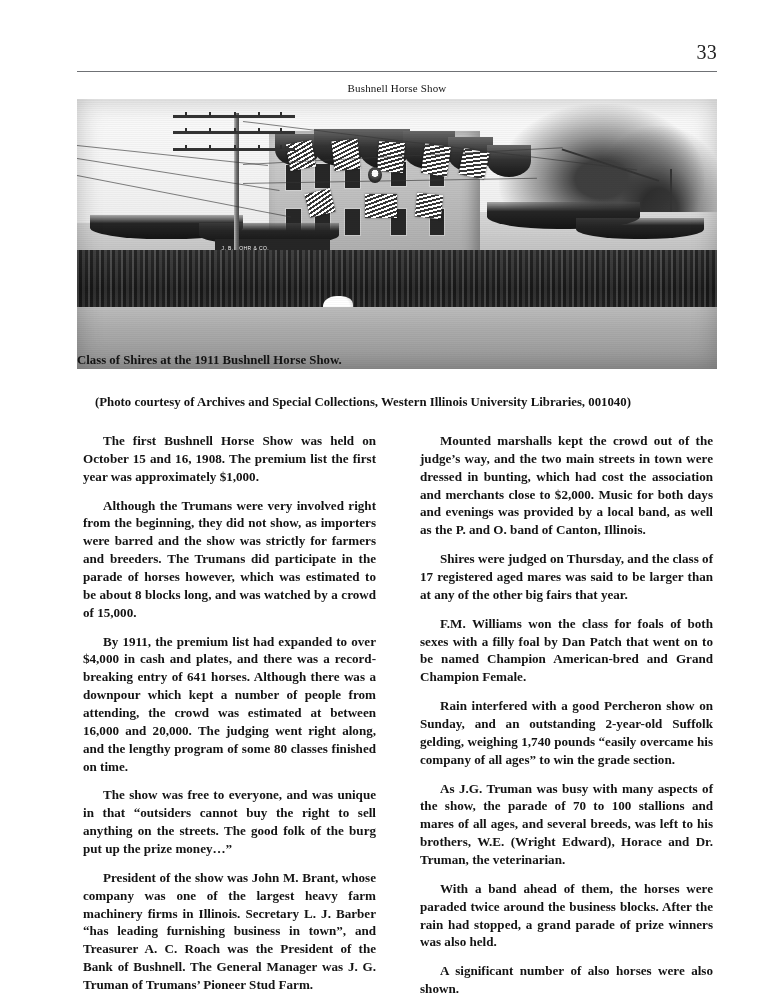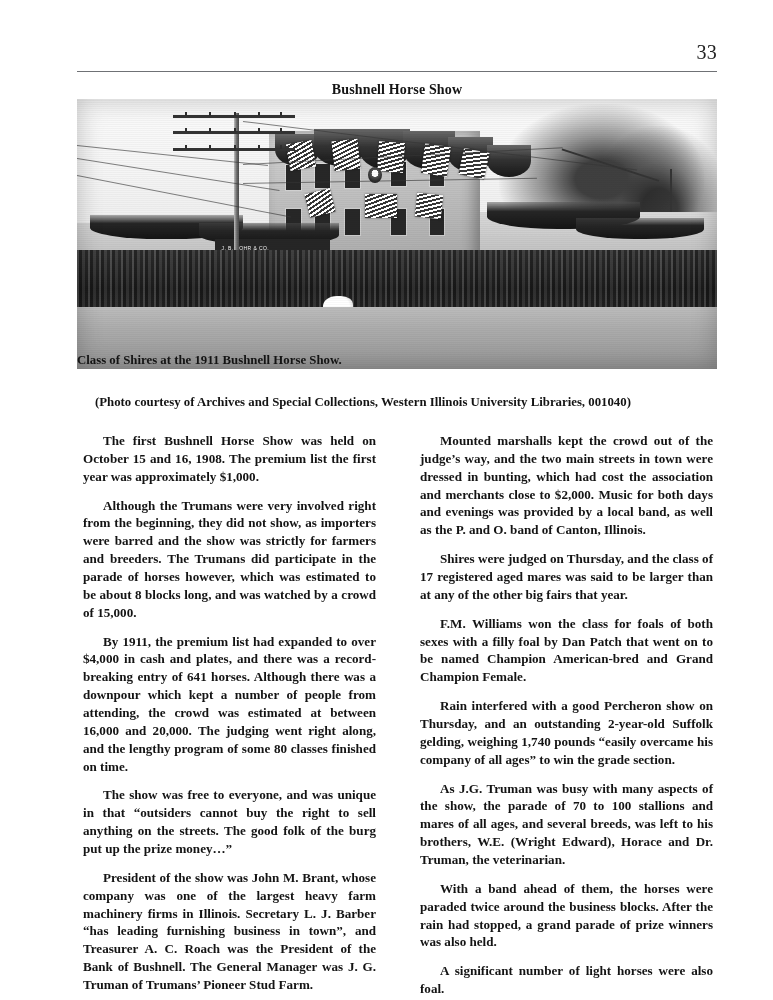--- a/index.html
+++ b/index.html
@@ -40,22 +40,22 @@
     line-height: 1;
   }
   .rule {
     margin-top: 9px;
     border-top: 1.4px solid #6f7175;
     width: 100%;
   }
   .running-title {
     margin-top: 10px;
     text-align: center;
-    font-size: 14px;
-    font-weight: bold;
+    font-size: 11px;
+    font-weight: normal;
     color: #141414;
     letter-spacing: .15px;
   }
 
   
   .photo-figure {
     position: absolute;
     left: 77px;
     top: 99px;
     width: 640px;
@@ -372,20 +372,20 @@
       <p>The first Bushnell Horse Show was held on October 15 and 16, 1908. The premium list the first year was approximately $1,000.</p>
       <p>Although the Trumans were very involved right from the beginning, they did not show, as importers were barred and the show was strictly for farmers and breeders. The Trumans did participate in the parade of horses however, which was estimated to be about 8 blocks long, and was watched by a crowd of 15,000.</p>
       <p>By 1911, the premium list had expanded to over $4,000 in cash and plates, and there was a record-breaking entry of 641 horses. Although there was a downpour which kept a number of people from attending, the crowd was estimated at between 16,000 and 20,000. The judging went right along, and the lengthy program of some 80 classes finished on time.</p>
       <p>The show was free to everyone, and was unique in that “outsiders cannot buy the right to sell anything on the streets. The good folk of the burg put up the prize money…”</p>
       <p>President of the show was John M. Brant, whose company was one of the largest heavy farm machinery firms in Illinois. Secretary L. J. Barber “has leading furnishing business in town”, and Treasurer A. C. Roach was the President of the Bank of Bushnell. The General Manager was J. G. Truman of Trumans’ Pioneer Stud Farm.</p>
     </div>
     <div class="col">
       <p>Mounted marshalls kept the crowd out of the judge’s way, and the two main streets in town were dressed in bunting, which had cost the association and merchants close to $2,000. Music for both days and evenings was provided by a local band, as well as the P. and O. band of Canton, Illinois.</p>
       <p>Shires were judged on Thursday,  and the class of 17 registered aged mares was said to be larger than at any of the other big fairs that year.</p>
       <p>F.M. Williams won the class for foals of both sexes with a filly foal by Dan Patch that went on to be named Champion American-bred and Grand Champion Female.</p>
-      <p>Rain interfered with a good Percheron show on Thursday, and an outstanding 2-year-old Suffolk gelding, weighing 1,740 pounds “easily overcame his company of all ages” to win the grade section.</p>
+      <p>Rain interfered with a good Percheron show on Sunday, and an outstanding 2-year-old Suffolk gelding, weighing 1,740 pounds “easily overcame his company of all ages” to win the grade section.</p>
       <p>As J.G. Truman was busy with many aspects of the show, the parade of 70 to 100 stallions and mares of all ages, and several breeds, was left to his brothers, W.E. (Wright Edward), Horace and Dr. Truman, the veterinarian.</p>
       <p>With a band ahead of them, the horses were paraded twice around the business blocks. After the rain had stopped, a grand parade of prize winners was also held.</p>
-      <p>A significant number of  light horses were also foal.</p>
+      <p>A significant number of  also horses were also shown.</p>
     </div>
   </div>
 
 </div>
 
 </body></html>

